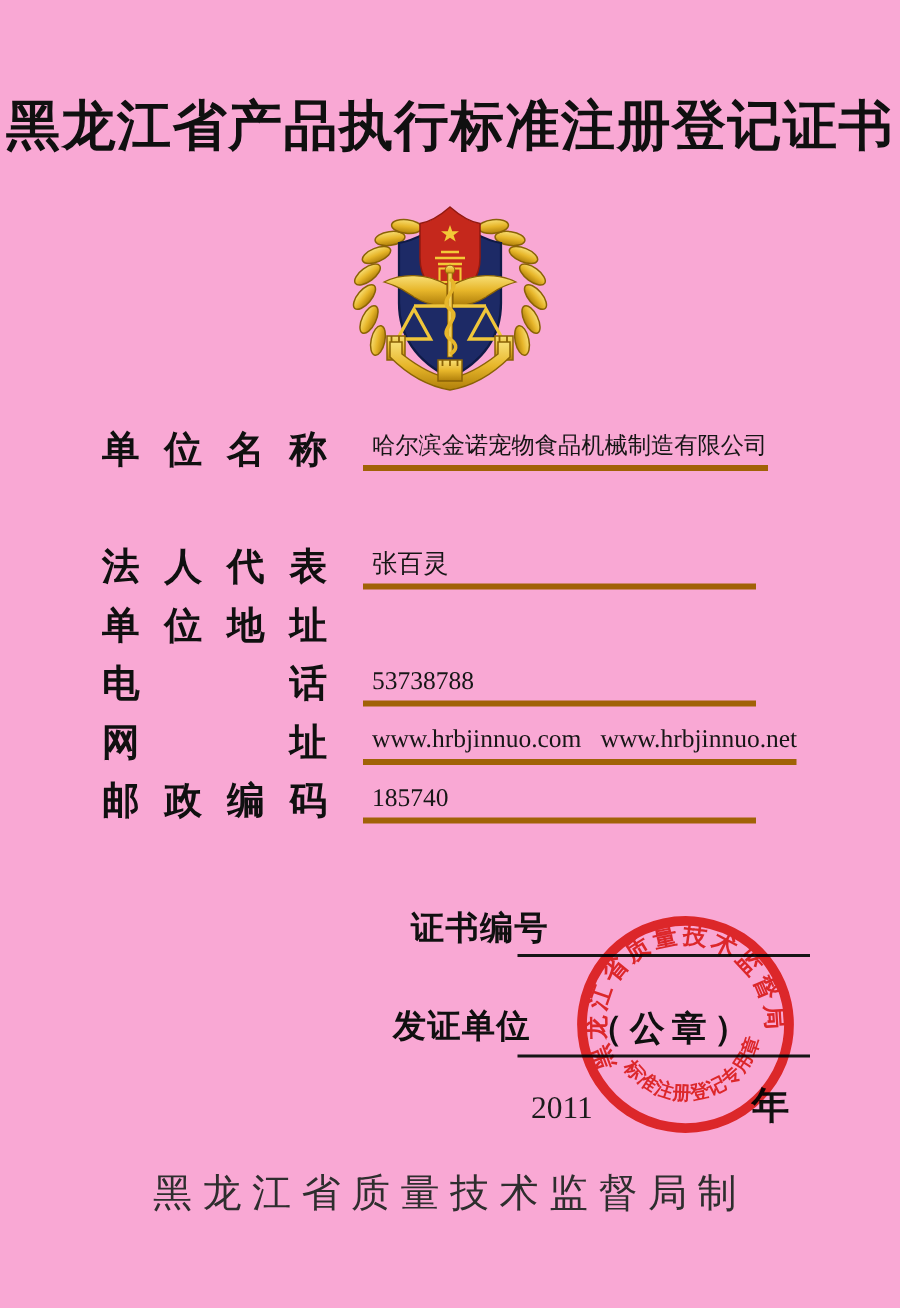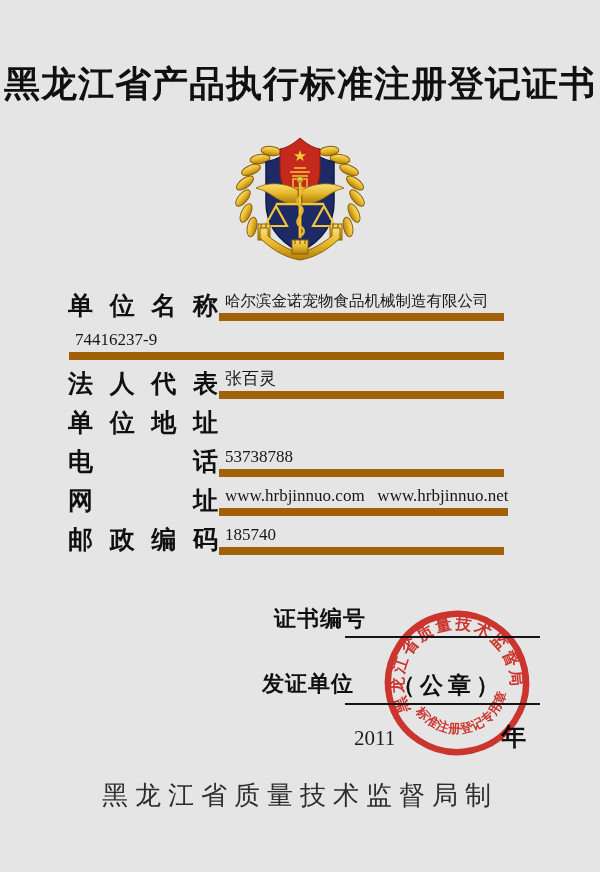--- a/index.html
+++ b/index.html
@@ -3,41 +3,41 @@
 <meta charset="utf-8">
 <style>
   :root{
     --serif:"Liberation Serif","DejaVu Serif",serif;
     --sans:"Liberation Sans","DejaVu Sans",sans-serif;
     --ink:#161616;
   }
   html,body{margin:0;padding:0;background:#888;}
   .page{
     position:relative;width:600px;height:872px;margin:0 auto;
-    background:#e5e5e5;overflow:hidden;
+    background:#f9a8d4;overflow:hidden;
     font-family:var(--serif);color:var(--ink);
   }
   
   .title{
     position:absolute;top:60px;left:0;width:100%;
     text-align:center;font-family:var(--serif);font-weight:700;
     font-size:36px;letter-spacing:1px;color:#101010;white-space:nowrap;
   }
   
   .badge{position:absolute;left:230px;top:130px;width:140px;height:134px;}
   
   .fields{position:absolute;left:68px;top:282px;width:436px;}
-  .row{display:flex;align-items:flex-end;height:39px;}
+  .row{display:flex;align-items:center;height:39px;}
   .f-label{
     width:150px;flex:0 0 150px;font-family:var(--sans);font-weight:700;
     font-size:25px;line-height:1.05;color:#101010;
     text-align:justify;text-align-last:justify;padding-bottom:3px;white-space:nowrap;
   }
   .f-value{
-    flex:1;margin-left:1px;border-bottom:8px solid #a16207;
+    flex:1;margin-left:24px;border-bottom:4px solid #a16207;
     font-family:var(--serif);font-size:17px;line-height:1.2;
     padding:0 0 2px 6px;white-space:pre;overflow:visible;
   }
   .f-value.long{font-size:15.5px;letter-spacing:0;}
   
   .issue{position:absolute;left:262px;top:600px;width:310px;height:160px;}
   .i-label{
     position:absolute;left:0;font-family:var(--sans);font-weight:700;
     font-size:22px;letter-spacing:1px;color:#101010;white-space:nowrap;
   }
@@ -130,21 +130,20 @@
       <path d="M65 110 V114 M70 110 V114 M75 110 V114 M31 94 V98 M36 94 V98 M103 94 V98 M108 94 V98" stroke="#8a6206" stroke-width="1.2"></path>
     </svg>
   </div>
 
   <div class="fields">
     <div class="row">
       <div class="f-label">单位名称</div>
       <div class="f-value long">哈尔滨金诺宠物食品机械制造有限公司</div>
     </div>
     <div class="row">
-      <div class="f-value">74416237-9</div>
     </div>
     <div class="row">
       <div class="f-label">法人代表</div>
       <div class="f-value">张百灵</div>
     </div>
     <div class="row">
       <div class="f-label">单位地址</div>
     </div>
     <div class="row">
       <div class="f-label">电话</div>

